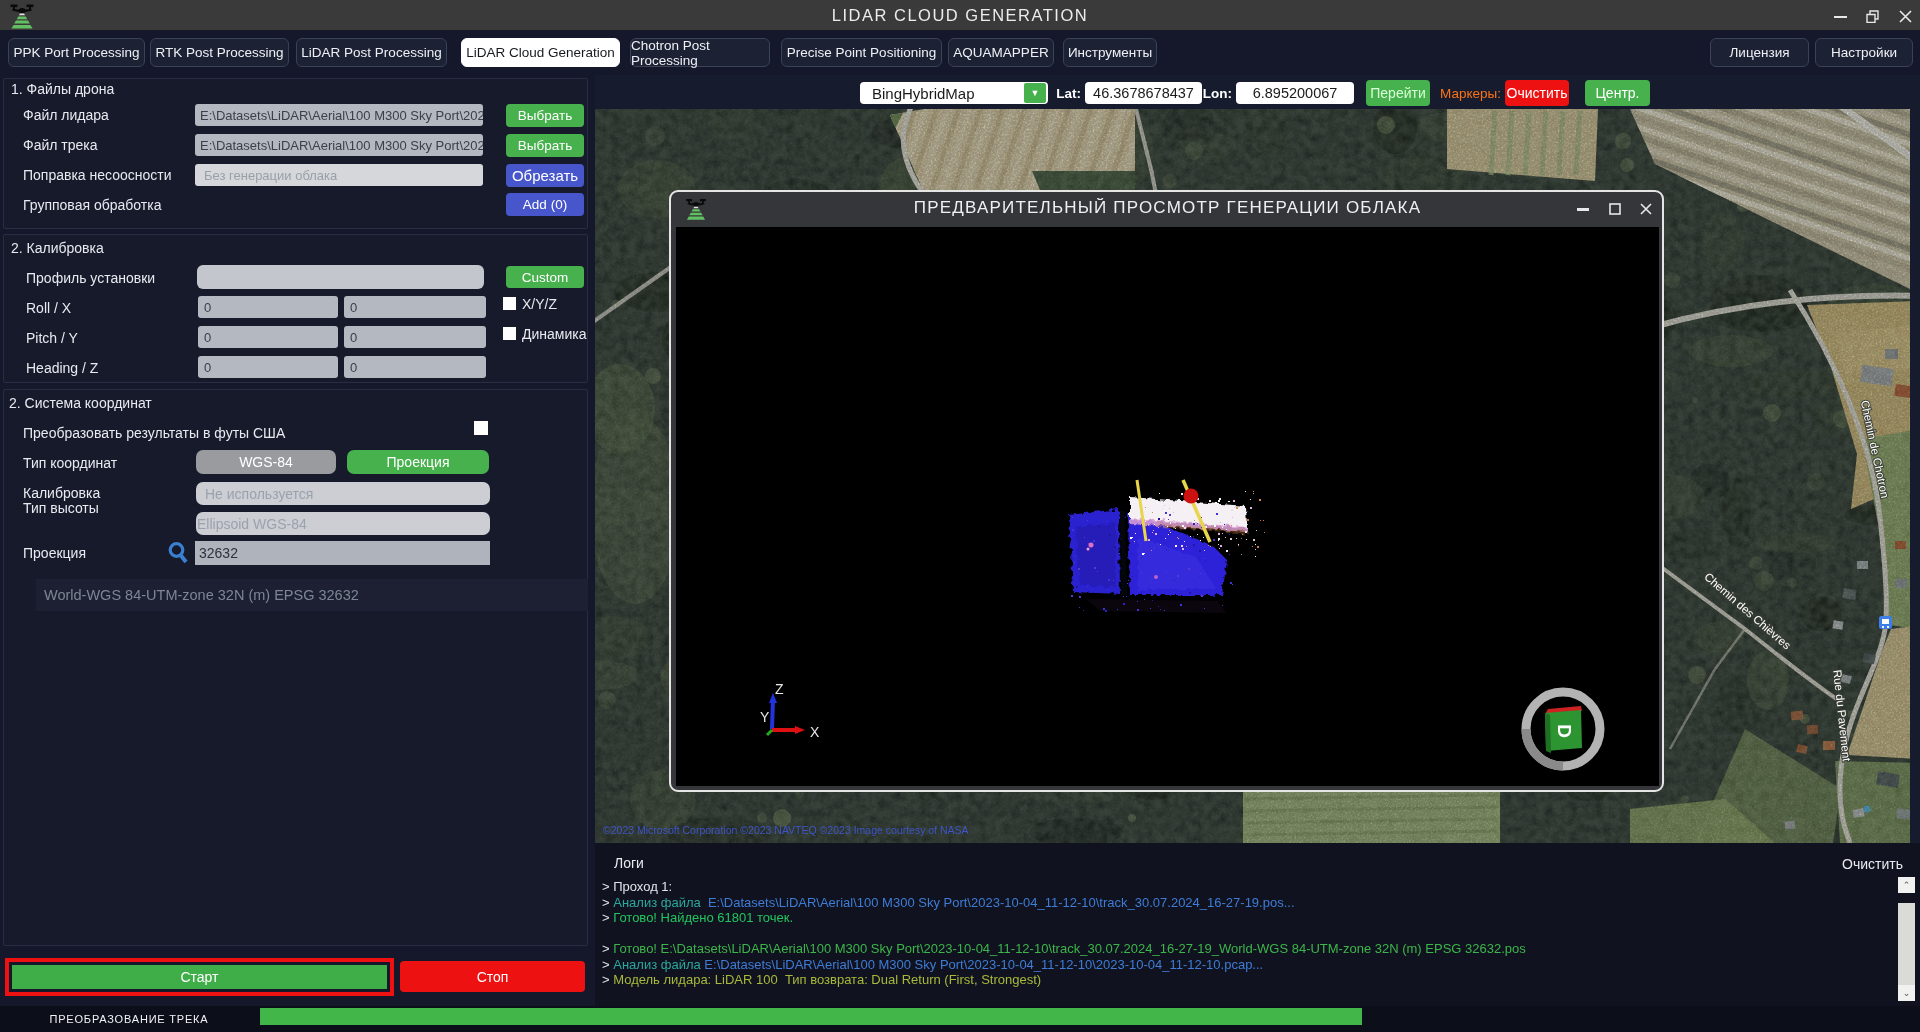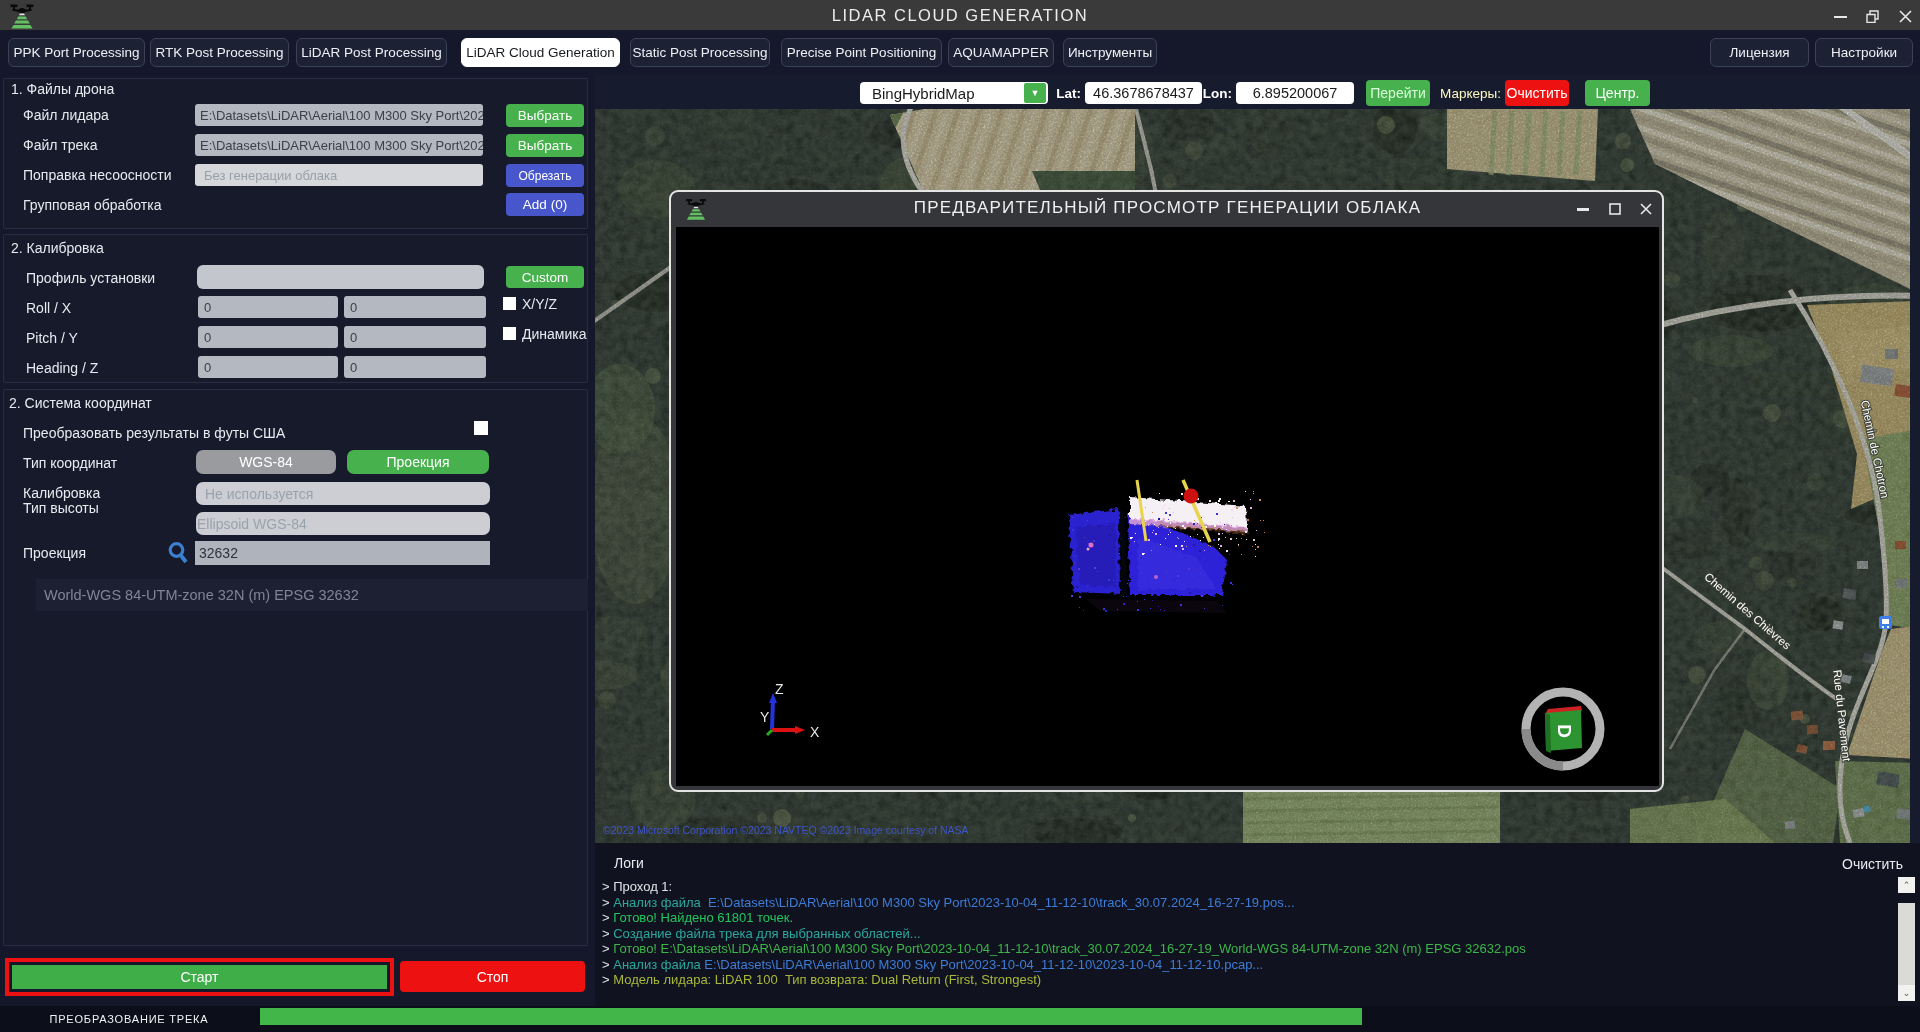--- a/index.html
+++ b/index.html
@@ -40,37 +40,37 @@
       <path d="M4 4.5 v-3.5 h8 v8 h-3" fill="none" stroke="#e8e8e8" stroke-width="1.4"></path>
     </svg>
 <svg class="abs" style="left:1899px;top:10px;" width="13" height="13" viewBox="0 0 13 13">
       <path d="M1 1 L12 12 M12 1 L1 12" stroke="#e8e8e8" stroke-width="1.6"></path>
     </svg>
 </div>
 <div class="tab" style="left:8px;width:137px;">PPK Port Processing</div>
 <div class="tab" style="left:150px;width:139px;">RTK Post Processing</div>
 <div class="tab" style="left:296px;width:151px;">LiDAR Post Processing</div>
 <div class="tab" style="left:461px;width:159px;background:#fff;color:#17191e;border-color:#fff;">LiDAR Cloud Generation</div>
-<div class="tab" style="left:630px;width:140px;">Static Post Processing</div>
+<div class="tab" style="left:630px;width:140px;">Chotron Post Processing</div>
 <div class="tab" style="left:781px;width:161px;">Precise Point Positioning</div>
 <div class="tab" style="left:948px;width:106px;">AQUAMAPPER</div>
 <div class="tab" style="left:1063px;width:94px;">Инструменты</div>
 <div class="tab" style="left:1710px;width:99px;">Лицензия</div>
 <div class="tab" style="left:1815px;width:98px;">Настройки</div>
 <div class="sec" style="top:78px;height:151px;"></div>
 <div class="lbl" style="left:11px;top:81px;">1. Файлы дрона</div>
 <div class="lbl" style="left:23px;top:107px;">Файл лидара</div>
 <div class="inp" style="left:195px;top:104px;width:288px;height:22px;background:#b4b8c0;color:#3b4049;padding-left:5px;">E:\Datasets\LiDAR\Aerial\100 M300 Sky Port\2023</div>
 <div class="btn green" style="left:506px;top:104px;width:78px;height:23px;font-size:13.5px;">Выбрать</div>
 <div class="lbl" style="left:23px;top:137px;">Файл трека</div>
 <div class="inp" style="left:195px;top:134px;width:288px;height:22px;background:#b4b8c0;color:#3b4049;padding-left:5px;">E:\Datasets\LiDAR\Aerial\100 M300 Sky Port\2023</div>
 <div class="btn green" style="left:506px;top:134px;width:78px;height:23px;font-size:13.5px;">Выбрать</div>
 <div class="lbl" style="left:23px;top:167px;">Поправка несоосности</div>
 <div class="inp" style="left:195px;top:164px;width:288px;height:22px;background:#d5d7db;color:#9aa0a8;padding-left:9px;">Без генерации облака</div>
-<div class="btn blue" style="left:506px;top:164px;width:78px;height:23px;font-size:12px;">Обрезать</div>
+<div class="btn blue" style="left:506px;top:164px;width:78px;height:23px;font-size:15px;">Обрезать</div>
 <div class="lbl" style="left:23px;top:197px;">Групповая обработка</div>
 <div class="btn blue" style="left:506px;top:193px;width:78px;height:23px;font-size:13.5px;">Add (0)</div>
 <div class="sec" style="top:234px;height:149px;"></div>
 <div class="lbl" style="left:11px;top:240px;">2. Калибровка</div>
 <div class="lbl" style="left:26px;top:270px;">Профиль установки</div>
 <div class="inp" style="left:197px;top:265px;width:287px;height:24px;background:#c3c7cd;border-radius:6px;"></div>
 <div class="btn green" style="left:506px;top:266px;width:78px;height:22px;font-size:13.5px;">Custom</div>
 <div class="lbl" style="left:26px;top:300px;">Roll / X</div>
 <div class="inp" style="left:198px;top:296px;width:140px;height:22px;background:#b4b8c0;color:#3b4049;padding-left:6px;">0</div>
 <div class="inp" style="left:344px;top:296px;width:142px;height:22px;background:#b4b8c0;color:#3b4049;padding-left:6px;">0</div>
@@ -108,21 +108,21 @@
 <div class="btn" style="left:400px;top:961px;width:185px;height:31px;background:#ee1111;font-size:14px;">Стоп</div>
 <div class="abs" style="left:595px;top:75px;width:1325px;height:768px;background:#171b2e;">
 <div class="abs flex" style="left:265px;top:7px;width:188px;height:22px;background:#fff;border-radius:4px;color:#1a1a1a;font-size:15px;justify-content:flex-start;padding-left:12px;">BingHybridMap<div style="position:absolute;right:2px;top:1px;width:22px;height:20px;background:#47b14d;border-radius:2px;display:flex;align-items:center;justify-content:center;">
         <span style="font-size:9px;color:#fff;">▼</span>
       </div></div>
 <div class="abs" style="left:440px;top:11px;width:46px;text-align:right;color:#fff;font-size:13.5px;font-weight:bold;">Lat:</div>
 <div class="abs flex" style="left:490px;top:7px;width:117px;height:22px;background:#fff;border-radius:4px;color:#1a1a1a;font-size:14.5px;">46.3678678437</div>
 <div class="abs" style="left:585px;top:11px;width:52px;text-align:right;color:#fff;font-size:13.5px;font-weight:bold;">Lon:</div>
 <div class="abs flex" style="left:641px;top:7px;width:118px;height:22px;background:#fff;border-radius:4px;color:#1a1a1a;font-size:14.5px;">6.895200067</div>
 <div class="abs flex" style="left:771px;top:5px;width:64px;height:26px;background:#47b14d;border-radius:4px;color:#d8ffd8;font-size:14px;">Перейти</div>
-<div class="abs" style="left:828px;top:11px;width:78px;text-align:right;color:#fef9c3;font-size:13.5px;">Маркеры:</div>
+<div class="abs" style="left:828px;top:11px;width:78px;text-align:right;color:#f97316;font-size:13.5px;">Маркеры:</div>
 <div class="abs flex" style="left:910px;top:5px;width:64px;height:26px;background:#ee1111;border-radius:4px;color:#fff;font-size:14px;">Очистить</div>
 <div class="abs flex" style="left:990px;top:5px;width:65px;height:26px;background:#47b14d;border-radius:4px;color:#fff;font-size:14px;">Центр.</div>
 <svg class="abs" style="left:0;top:34px;" width="1315" height="734" viewBox="0 0 1315 734">
 <defs>
 <filter id="nzd" x="0%" y="0%" width="100%" height="100%">
 <feTurbulence type="fractalNoise" baseFrequency="0.55" numOctaves="2" seed="7" stitchTiles="stitch"></feTurbulence>
 <feColorMatrix type="matrix" values="0 0 0 0 0  0 0 0 0 0  0 0 0 0 0  0.9 0.9 0.9 0 -0.45"></feColorMatrix>
 </filter>
 <filter id="nzl" x="0%" y="0%" width="100%" height="100%">
 <feTurbulence type="fractalNoise" baseFrequency="0.12" numOctaves="3" seed="11" stitchTiles="stitch"></feTurbulence>
@@ -834,21 +834,20 @@
 <text x="888" y="504" fill="#fff" font-size="19" font-weight="bold" font-family="Liberation Sans" text-anchor="middle" dominant-baseline="central" transform="rotate(90 888 504)">D</text>
 </svg>
 </div>
 </div>
 <div class="abs" style="left:595px;top:843px;width:1325px;height:163px;background:#10131f;">
 <div class="abs" style="left:19px;top:12px;color:#e8eaf0;font-size:14px;">Логи</div>
 <div class="abs" style="right:17px;top:13px;color:#e8eaf0;font-size:14px;">Очистить</div>
 <div class="abs" style="left:7px;top:36.0px;font-size:13px;white-space:nowrap;width:1290px;overflow:hidden;"><span style="color:#dfe3ea">&gt; Проход 1:</span></div>
 <div class="abs" style="left:7px;top:51.5px;font-size:13px;white-space:nowrap;width:1290px;overflow:hidden;"><span style="color:#dfe3ea">&gt; </span><span style="color:#2aa89e">Анализ файла&nbsp; </span><span style="color:#3e7cd6">E:\Datasets\LiDAR\Aerial\100 M300 Sky Port\2023-10-04_11-12-10\track_30.07.2024_16-27-19.pos...</span></div>
 <div class="abs" style="left:7px;top:67.0px;font-size:13px;white-space:nowrap;width:1290px;overflow:hidden;"><span style="color:#dfe3ea">&gt; </span><span style="color:#22c55e">Готово! Найдено 61801 точек.</span></div>
-<div class="abs" style="left:7px;top:82.5px;font-size:13px;white-space:nowrap;width:1290px;overflow:hidden;"><span style="color:#dfe3ea">&gt; </span><span style="color:#2aa89e">Создание файла трека для выбранных областей...</span></div>
 <div class="abs" style="left:7px;top:98.0px;font-size:13px;white-space:nowrap;width:1290px;overflow:hidden;"><span style="color:#dfe3ea">&gt; </span><span style="color:#3cb54a">Готово! E:\Datasets\LiDAR\Aerial\100 M300 Sky Port\2023-10-04_11-12-10\track_30.07.2024_16-27-19_World-WGS 84-UTM-zone 32N (m) EPSG 32632.pos</span></div>
 <div class="abs" style="left:7px;top:113.5px;font-size:13px;white-space:nowrap;width:1290px;overflow:hidden;"><span style="color:#dfe3ea">&gt; </span><span style="color:#2aa89e">Анализ файла </span><span style="color:#3e7cd6">E:\Datasets\LiDAR\Aerial\100 M300 Sky Port\2023-10-04_11-12-10\2023-10-04_11-12-10.pcap...</span></div>
 <div class="abs" style="left:7px;top:129.0px;font-size:13px;white-space:nowrap;width:1290px;overflow:hidden;"><span style="color:#dfe3ea">&gt; </span><span style="color:#a8b83a">Модель лидара: LiDAR 100&nbsp; Тип возврата: Dual Return (First, Strongest)</span></div>
 <div class="abs flex" style="left:1303px;top:34px;width:17px;height:16px;background:#f1f1ef;color:#555;font-size:9px;">⌃</div>
 <div class="abs" style="left:1303px;top:60px;width:17px;height:82px;background:#dadad6;"></div>
 <div class="abs flex" style="left:1303px;top:142px;width:17px;height:16px;background:#f1f1ef;color:#555;font-size:9px;">⌄</div>
 </div>
 <div class="abs" style="left:0;top:1006px;width:1920px;height:26px;background:#0c0f19;">
 <div class="abs" style="left:0;top:0;width:258px;height:26px;display:flex;align-items:center;justify-content:center;color:#f0f2f6;font-size:11px;letter-spacing:0.8px;">ПРЕОБРАЗОВАНИЕ ТРЕКА</div>
 <div class="abs" style="left:260px;top:2px;width:1102px;height:17px;background:#43b649;"></div>

